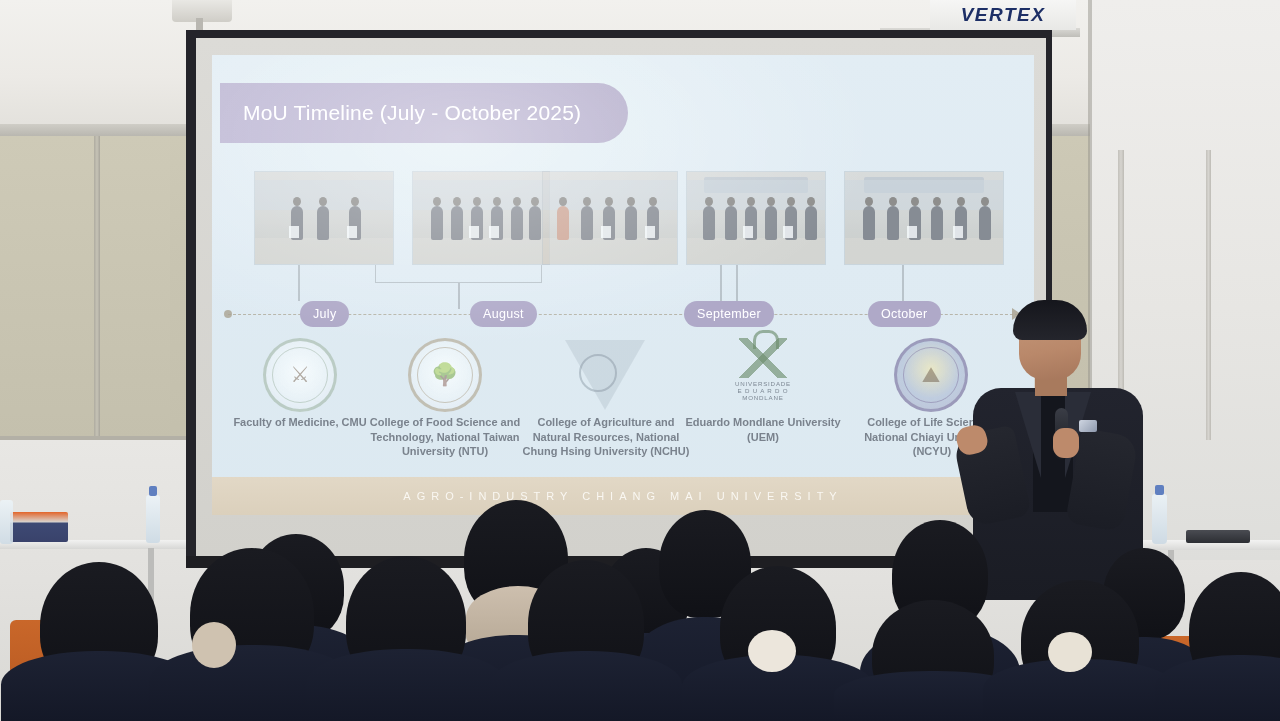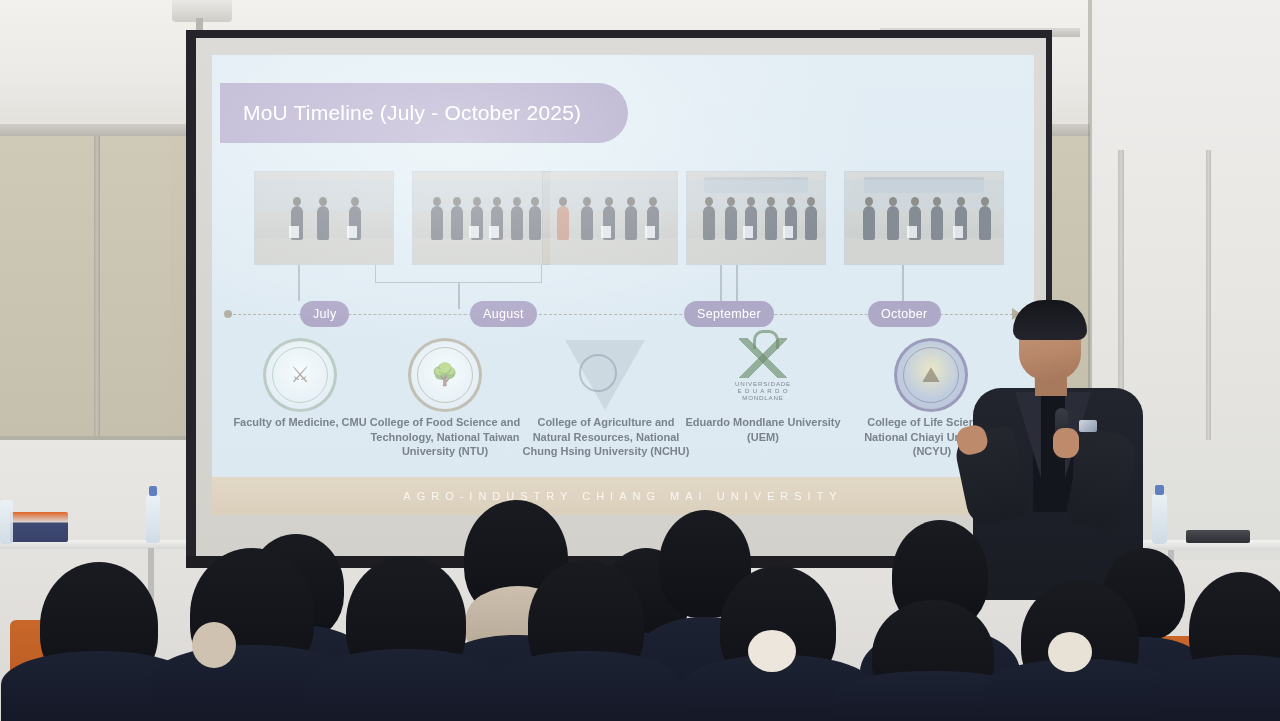--- a/index.html
+++ b/index.html
@@ -416,20 +416,23 @@
   <div class="wall-lower"></div>
   <div class="wall-right"></div>
   <div class="wall-right-edge"></div>
   <div class="blind-left"></div>
   <div class="blind-right"></div>
   <div class="blind-right2"></div>
   <div class="projector-mount"></div>
   <div class="projector-arm"></div>
 
   <div class="sign-bar"></div>
+  <div class="vertex-sign">
+    <span>VERTEX</span>
+  </div>
 
   <div class="screen-frame"></div>
   <div class="screen-inner"></div>
   <div class="screen-bottom-bar"></div>
 
   <div class="slide">
 
     <div class="title-pill">
       <span class="txt">MoU Timeline (July - October 2025)</span>
     </div>

